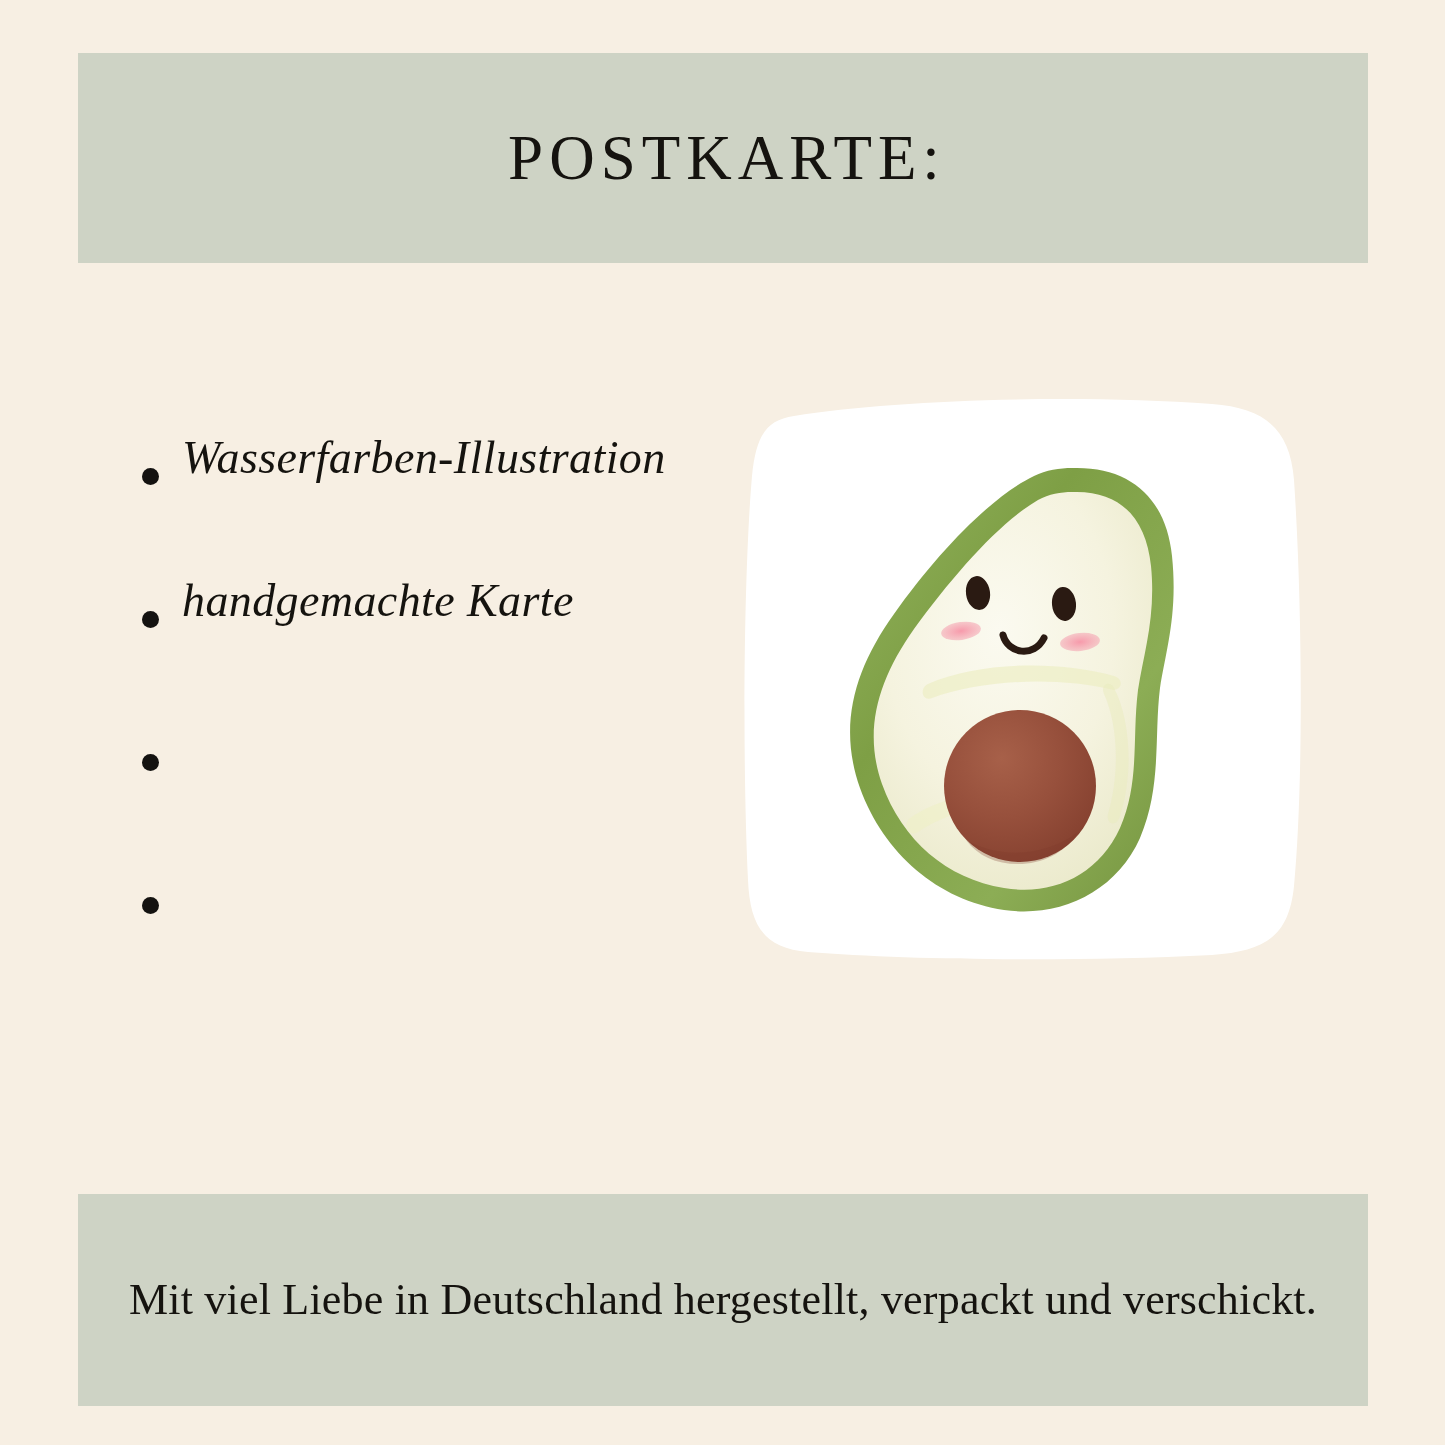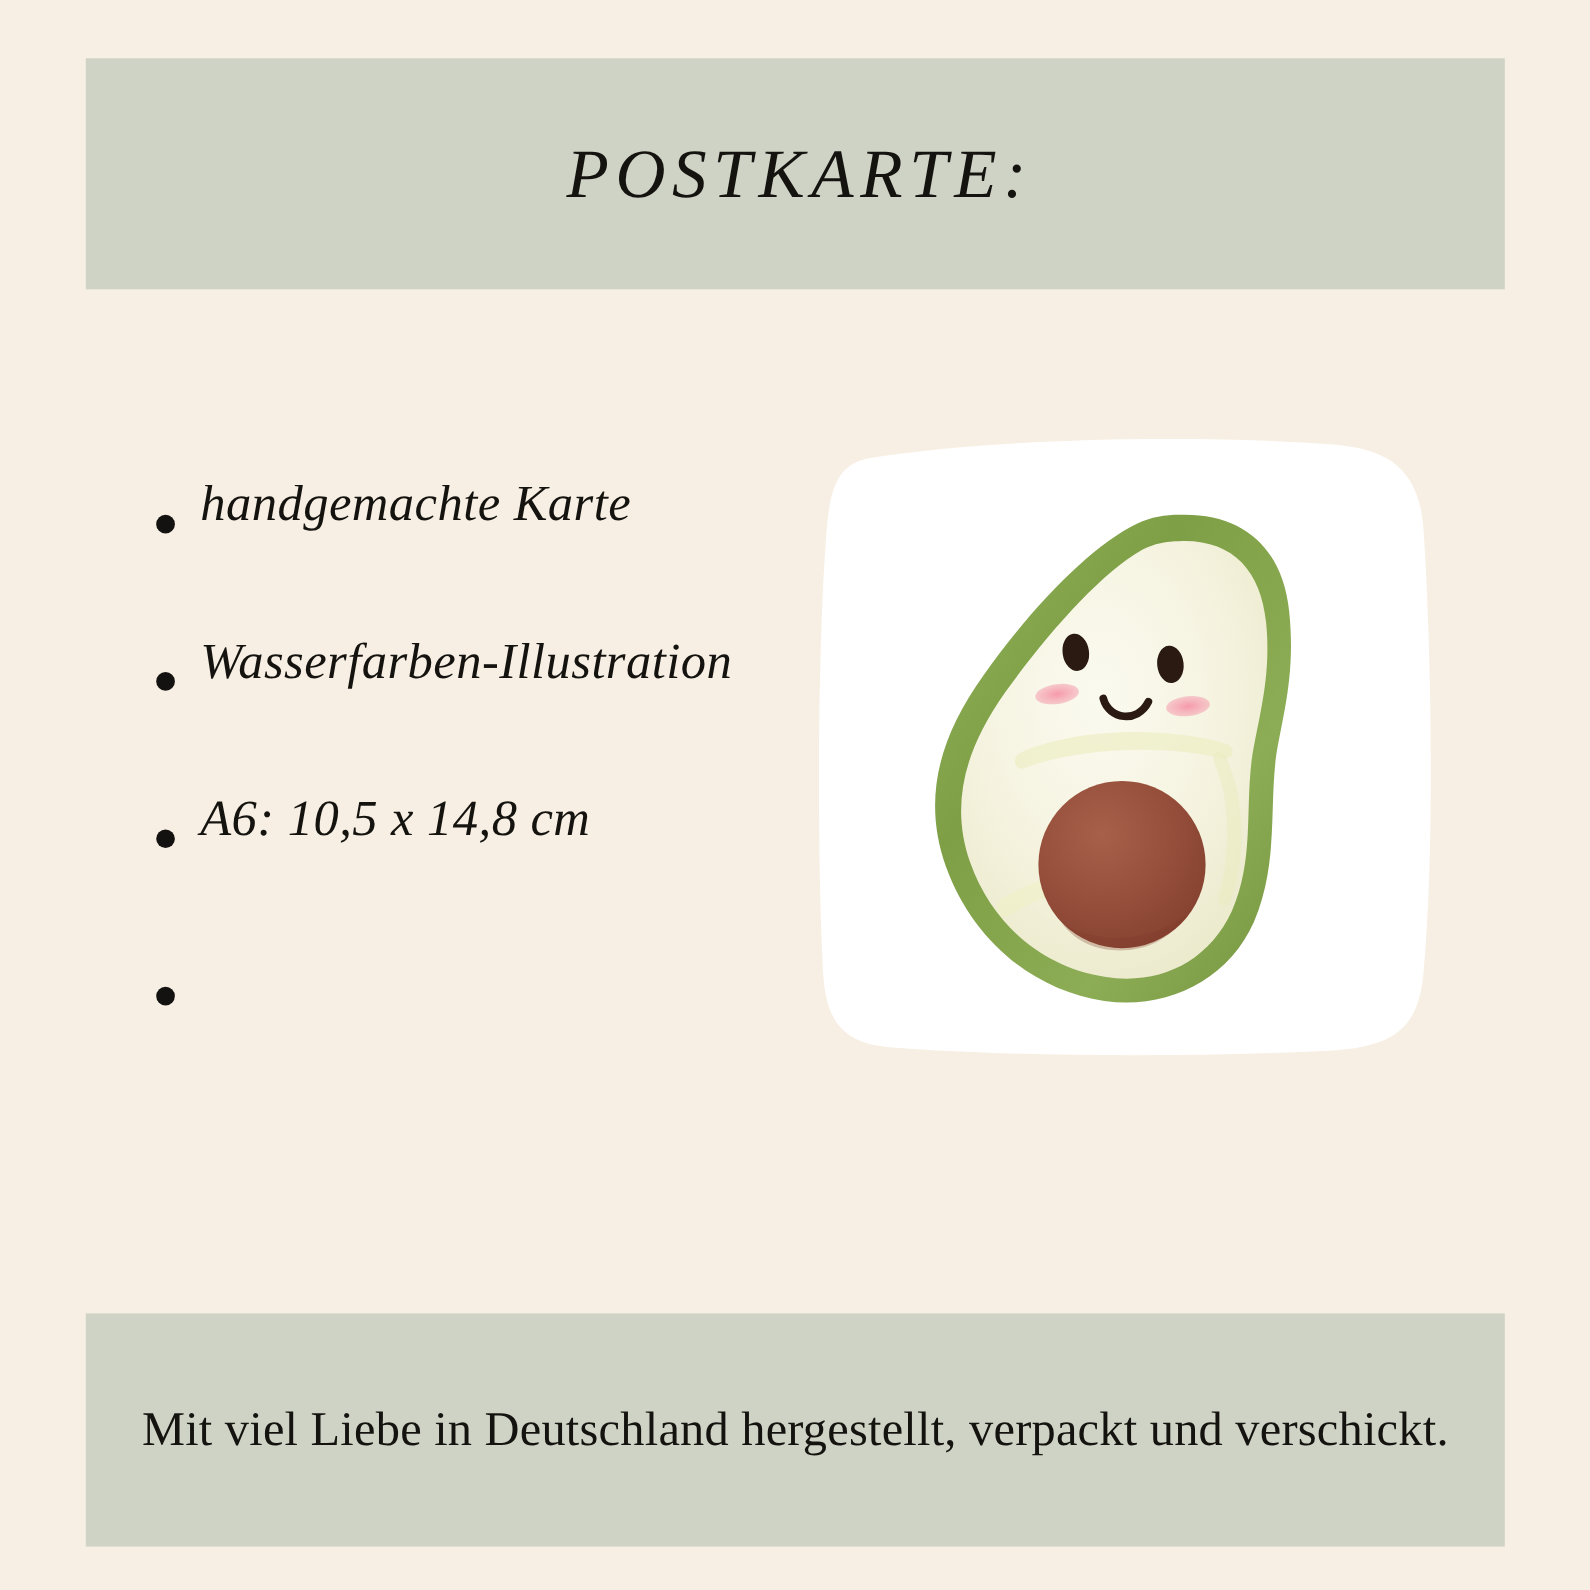--- a/index.html
+++ b/index.html
@@ -38,21 +38,20 @@
     display: flex;
     align-items: center;
     justify-content: center;
     font-family: "Liberation Serif", "DejaVu Serif", serif;
     font-size: 63px;
     letter-spacing: 6px;
     color: #15130f;
     line-height: 1;
     padding-left: 8px;
     box-sizing: border-box;
-    font-style: italic;
   }
 
   
   .feature-list {
     position: absolute;
     left: 130px;
     top: 432px;
     width: 640px;
     margin: 0;
     padding: 0;
@@ -131,29 +130,28 @@
 
 <div class="page">
 
   <div class="banner-top">
     <div class="banner-title">POSTKARTE:</div>
   </div>
 
   <ul class="feature-list">
     <li class="feature-item">
       <span class="bullet-dot"></span>
+      <span class="feature-text">Wasserfarben-Illustration</span>
+    </li>
+    <li class="feature-item">
+      <span class="bullet-dot"></span>
       <span class="feature-text">handgemachte Karte</span>
     </li>
     <li class="feature-item">
       <span class="bullet-dot"></span>
-      <span class="feature-text">Wasserfarben-Illustration</span>
-    </li>
-    <li class="feature-item">
-      <span class="bullet-dot"></span>
-      <span class="feature-text">A6: 10,5 x 14,8 cm</span>
     </li>
     <li class="feature-item">
       <span class="bullet-dot"></span>
     </li>
   </ul>
 
   <div class="illustration-card">
     <svg viewBox="0 0 576 576" xmlns="http://www.w3.org/2000/svg">
       <defs>
         <radialGradient id="fleshGrad" cx="45%" cy="35%" r="75%">

